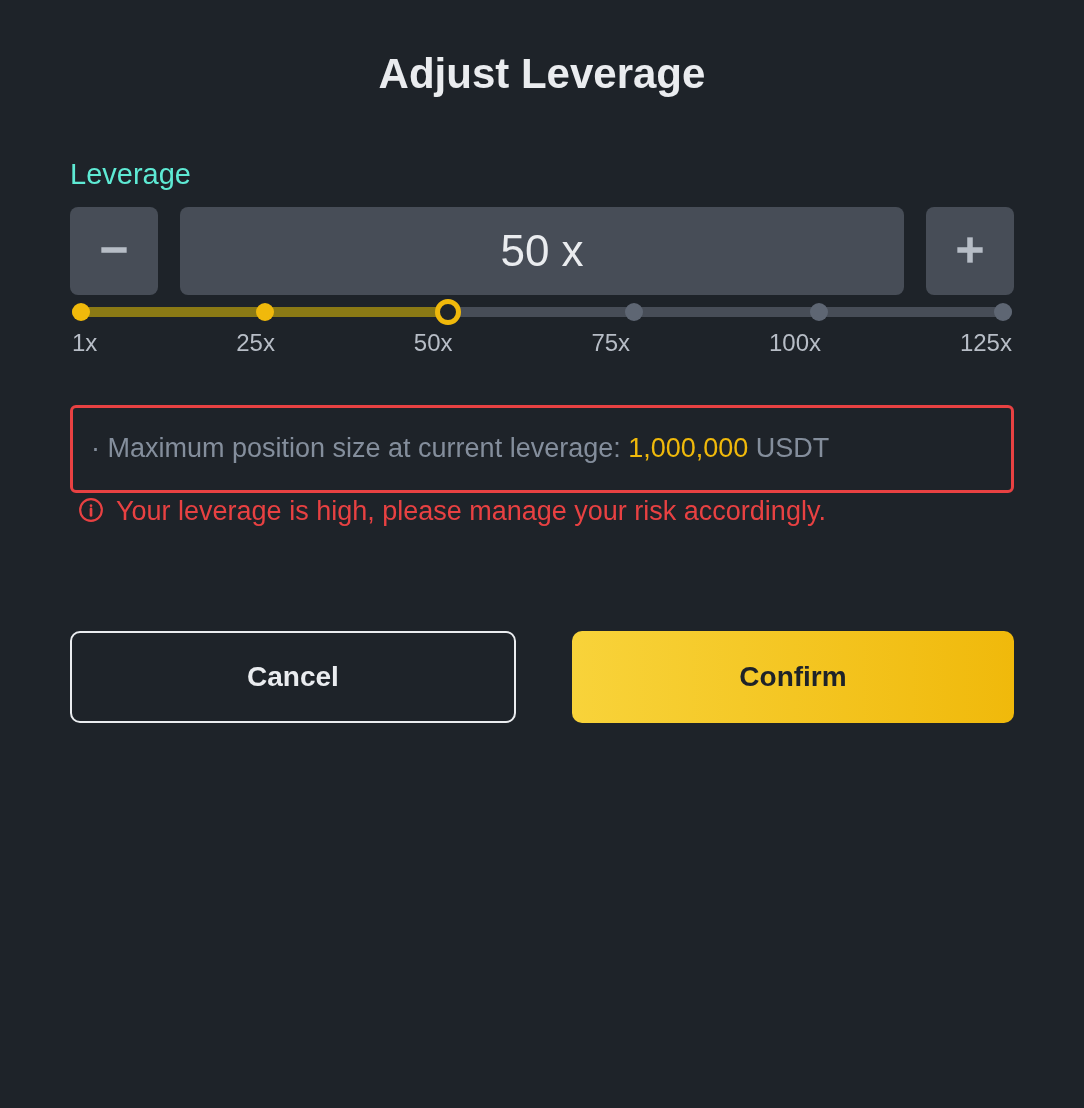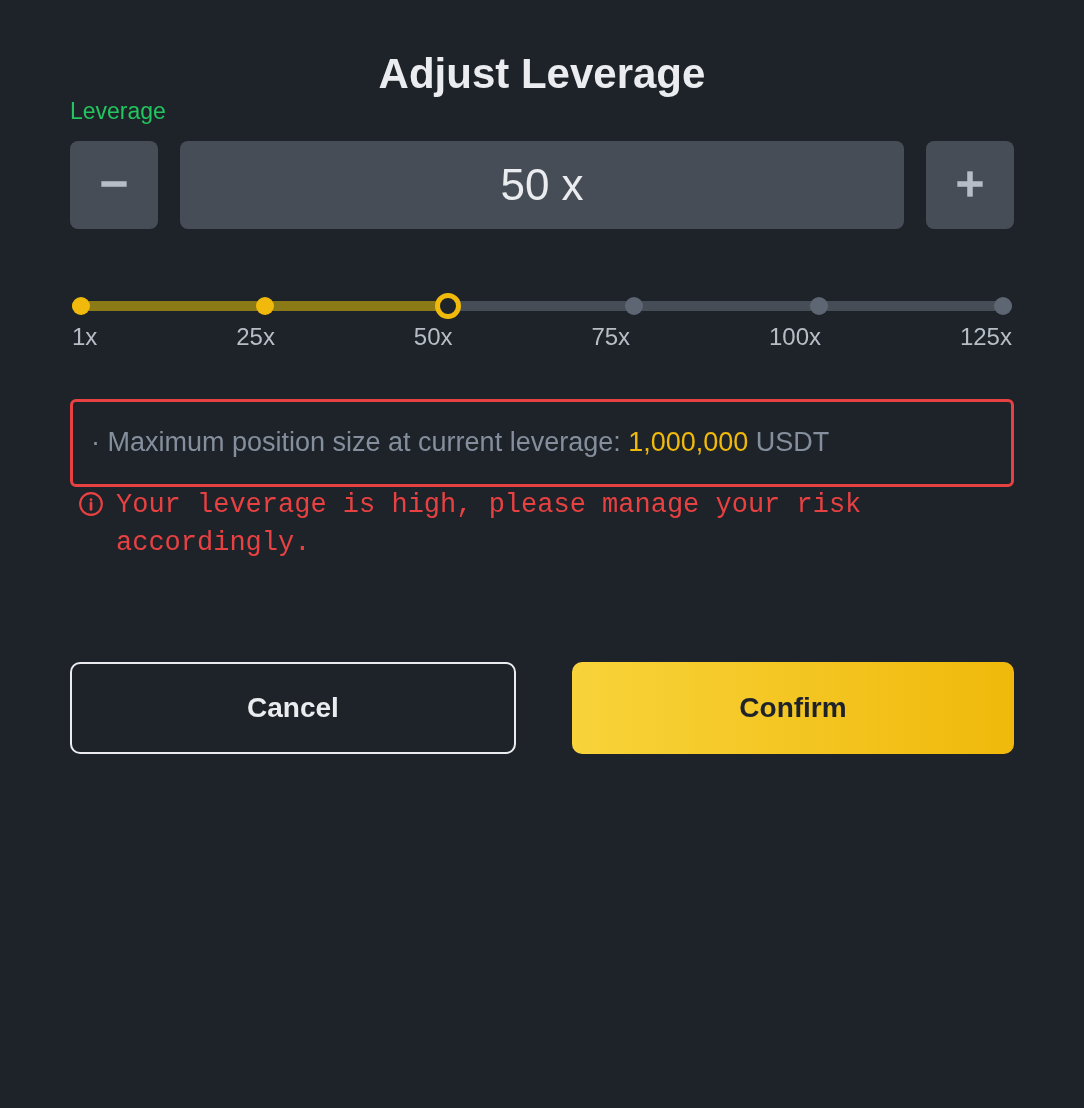--- a/index.html
+++ b/index.html
@@ -14,30 +14,30 @@
       height: 1108px;
       display: flex;
       flex-direction: column;
       padding: 50px 70px;
     }
     .title {
       color: #eaecef;
       font-size: 42px;
       font-weight: 600;
       text-align: center;
+      margin-bottom: 60px;
     }
     .section-label {
-      color: #22c55e;
-      font-size: 23px;
+      color: #5eead4;
+      font-size: 29px;
       margin-bottom: 16px;
     }
     .stepper-row {
       display: flex;
       gap: 22px;
-      margin-bottom: 60px;
     }
     .stepper-btn {
       width: 88px;
       height: 88px;
       background: #474d57;
       border: none;
       border-radius: 8px;
       display: flex;
       align-items: center;
       justify-content: center;
@@ -129,21 +129,20 @@
     }
     .info-value {
       color: #f0b90b;
     }
     .warning-row {
       display: flex;
       align-items: flex-start;
       gap: 12px;
       margin-bottom: 100px;
       padding: 0 8px;
-      font-family: Liberation Mono, monospace;
     }
     .warning-icon {
       flex-shrink: 0;
       margin-top: 4px;
     }
     .warning-text {
       color: #e84142;
       font-size: 27px;
       line-height: 1.4;
     }

